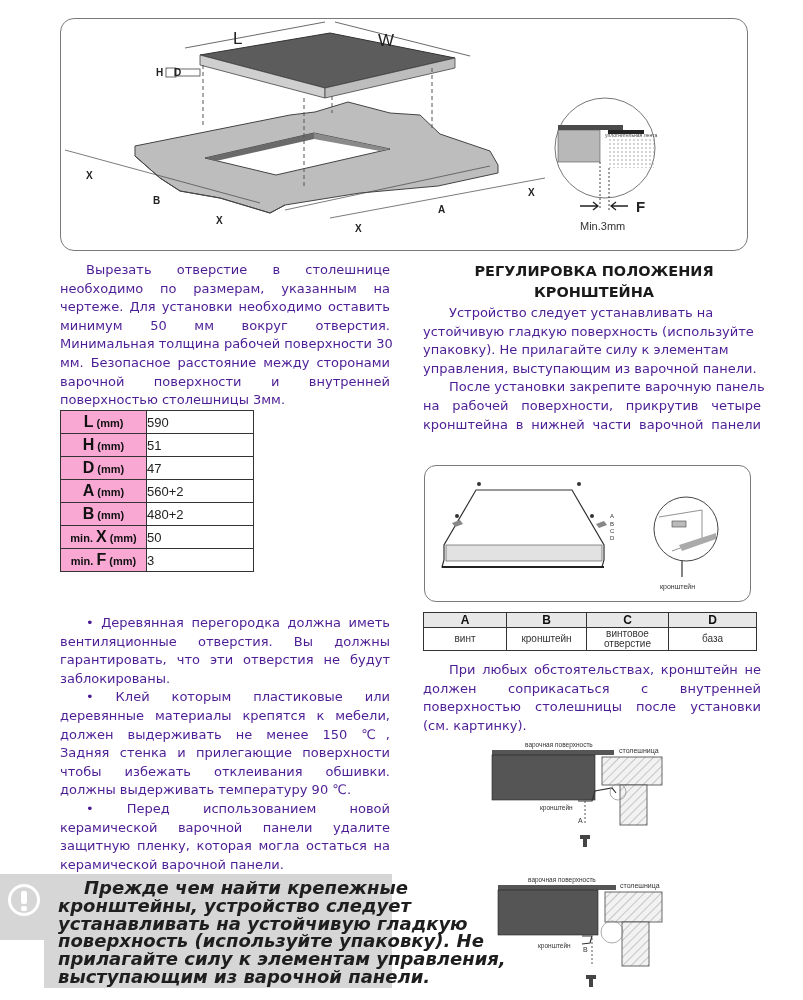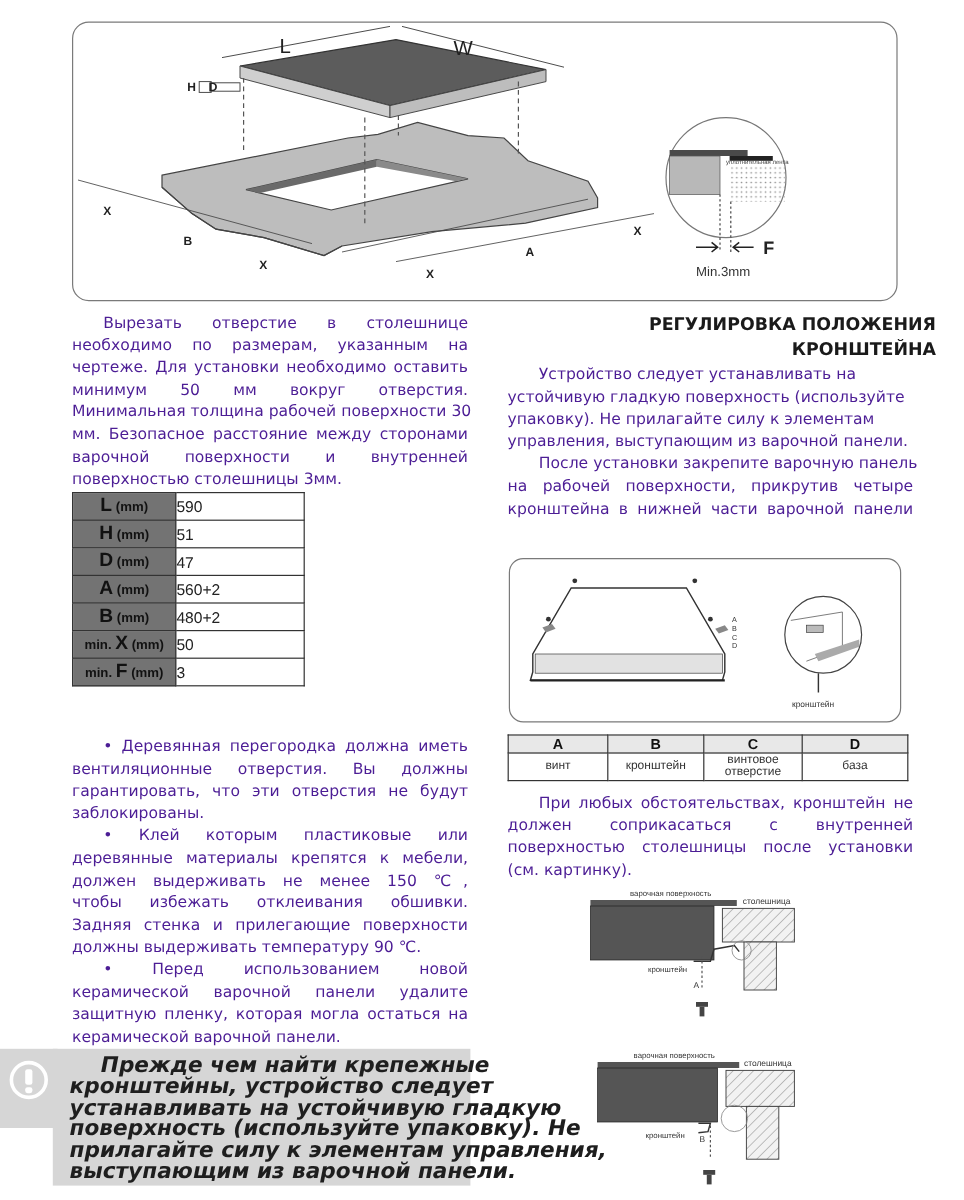--- a/index.html
+++ b/index.html
@@ -14,35 +14,35 @@
   
   .para { font-family: "DejaVu Sans", sans-serif; font-size: 13px; line-height: 18.6px;
           color: #4c1d95; text-align: justify; }
   .para .ind { display: inline-block; width: 26px; }
   .para .line { display: block; text-align: justify; text-align-last: justify; white-space: nowrap; }
   .para .line.last { text-align-last: left; }
 
   
   .spec-table { left: 60px; top: 410px; border-collapse: collapse; }
   .spec-table td { border: 1.4px solid #333; height: 22px; padding: 0; font-family: "Liberation Sans", sans-serif; }
-  .spec-table td.k { width: 85px; background: #737373; text-align: center; font-weight: bold; font-size: 11px; color: #111; }
+  .spec-table td.k { width: 85px; background: #f9a8d4; text-align: center; font-weight: bold; font-size: 11px; color: #111; }
   .spec-table td.k .big { font-size: 16px; }
   .spec-table td.v { width: 106px; background: #fff; font-size: 13px; color: #222; }
   .warn-bg-left { left: 0; top: 874px; width: 48px; height: 66px; background: #d6d6d6; }
   .warn-bg-main { left: 44px; top: 874px; width: 348px; height: 114px; background: #d6d6d6; }
   .warn-icon { left: 8px; top: 884px; width: 32px; height: 32px; border: 3px solid #fff; border-radius: 50%; box-sizing: border-box; }
   .warn-icon .bar { position:absolute; left: 10px; top: 4px; width: 6px; height: 13px; background:#fff; border-radius: 2px; }
   .warn-icon .dot { position:absolute; left: 10px; top: 19px; width: 6px; height: 5px; background:#fff; border-radius: 2px; }
   .warn-text { left: 58px; top: 879px; width: 326px; font-family: "DejaVu Sans", sans-serif;
                font-size: 18px; font-weight: bold; font-style: italic; line-height: 17.8px; color: #1e1e1e; }
   .warn-text .line { display: block; text-align: justify; text-align-last: justify; white-space: nowrap; }
   .warn-text .line.last { text-align-last: left; }
 
   
-  .sec-title { left: 408px; top: 261px; width: 372px; text-align: right; font-family: "DejaVu Sans", sans-serif;
+  .sec-title { left: 408px; top: 261px; width: 372px; text-align: center; font-family: "DejaVu Sans", sans-serif;
                font-weight: bold; font-size: 14.5px; line-height: 21px; color: #1a1a1a; }
 
   .bracket-frame { left: 424px; top: 465px; width: 325px; height: 135px; border: 1.5px solid #7a7a7a; border-radius: 12px; background:#fff; }
 
   .parts-table { left: 423px; top: 612px; border-collapse: collapse; }
   .parts-table td { border: 1.3px solid #333; padding: 0; text-align: center; font-family: "Liberation Sans", sans-serif; }
   .parts-table td.h { height: 14px; font-weight: bold; font-size: 12px; background: #e8e8e8; color: #111; }
   .parts-table td.c { height: 22px; font-size: 10px; line-height: 10px; color: #333; }
   .svg-label { font-family: "Liberation Sans", sans-serif; }
 </style>
@@ -155,22 +155,22 @@
   </table>
 
 <div class="abs para" style="left:60px;top:614px;width:330px">
   <span class="line"><span class="ind"></span><span>• Деревянная перегородка должна иметь</span></span>
   <span class="line">вентиляционные отверстия. Вы должны</span>
   <span class="line">гарантировать, что эти отверстия не будут</span>
   <span class="line last">заблокированы.</span>
   <span class="line"><span class="ind"></span><span>• Клей которым пластиковые или</span></span>
   <span class="line">деревянные материалы крепятся к мебели,</span>
   <span class="line">должен выдерживать не менее 150 ℃,</span>
+  <span class="line">Задняя стенка и прилегающие поверхности</span>
   <span class="line">чтобы избежать отклеивания обшивки.</span>
-  <span class="line">Задняя стенка и прилегающие поверхности</span>
   <span class="line last">должны выдерживать температуру 90 ℃.</span>
   <span class="line"><span class="ind"></span><span>• Перед использованием новой</span></span>
   <span class="line">керамической варочной панели удалите</span>
   <span class="line">защитную пленку, которая могла остаться на</span>
   <span class="line last">керамической варочной панели.</span>
 </div>
 
 <div class="abs warn-bg-left"></div>
 <div class="abs warn-bg-main"></div>
 <div class="abs warn-icon">

